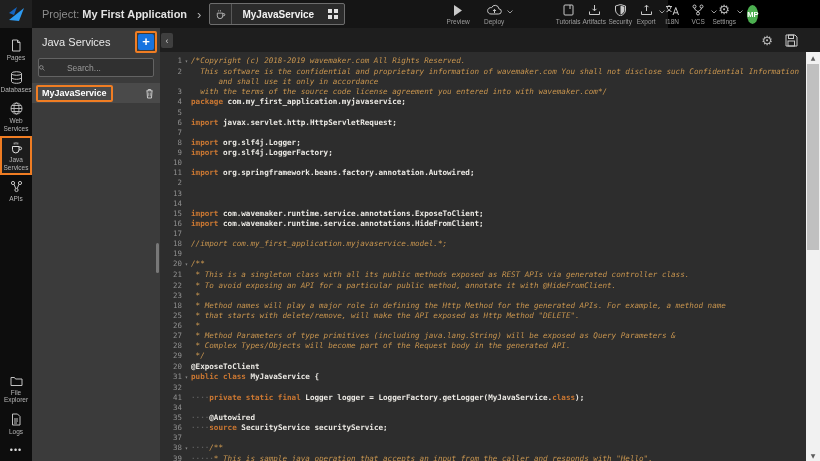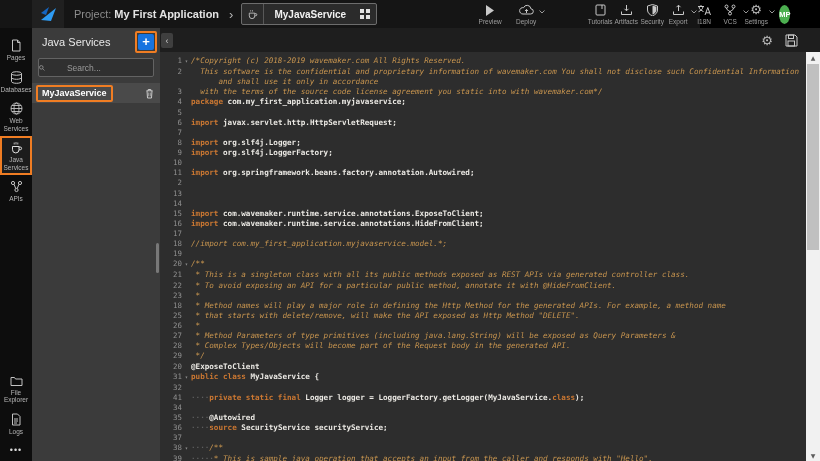--- a/index.html
+++ b/index.html
@@ -2,21 +2,21 @@
 <html><head>
 <meta charset="utf-8">
 <style>
   html,body{margin:0;padding:0;background:#000;}
   body{width:820px;height:461px;position:relative;overflow:hidden;
        font-family:"Liberation Sans",sans-serif;-webkit-font-smoothing:antialiased;}
   svg{display:block;}
 
   
   .topbar{position:absolute;left:0;top:0;width:668px;height:28px;background:#151515;
-          display:flex;align-items:center;z-index:5;padding-left:32px;}
+          display:flex;align-items:center;z-index:5;}
   .logo-box{width:32px;height:28px;background:#202020;display:flex;align-items:center;justify-content:center;flex:0 0 auto;}
   .project{margin-left:10px;font-size:11px;color:#8d8d8d;white-space:nowrap;}
   .project b{color:#e3e3e3;font-weight:bold;}
   .crumb-sep{color:#b5b5b5;font-size:13px;margin:0 8px 0 10px;}
   .svc-tab{display:flex;align-items:center;height:20px;border:1px solid #6d6d6d;border-radius:2px;background:#2b2b2b;}
   .svc-tab .cup{padding:0 5px;border-right:1px solid #585858;display:flex;align-items:center;height:100%;}
   .svc-tab .tlabel{font-size:10px;font-weight:bold;color:#f2f2f2;padding:0 14px 0 10px;}
   .svc-tab .grid{padding:0 6px 0 0;display:flex;align-items:center;}
   .tool{display:flex;flex-direction:column;align-items:center;justify-content:center;
         color:#b9b9b9;min-width:26px;cursor:pointer;position:relative;}
@@ -323,21 +323,21 @@
       </div>
       <div class="cl">
         <span class="gut">2</span>
         <span class="fold"> </span>
         <span class="txt"><span class="tc">  This software is the confidential and proprietary information of wavemaker.com You shall not disclose such Confidential Information
       and shall use it only in accordance</span></span>
       </div>
       <div class="cl">
         <span class="gut">3</span>
         <span class="fold"> </span>
-        <span class="txt"><span class="tc">  with the terms of the source code license agreement you static into with wavemaker.com*/</span></span>
+        <span class="txt"><span class="tc">  with the terms of the source code license agreement you entered into with wavemaker.com*/</span></span>
       </div>
       <div class="cl">
         <span class="gut">4</span>
         <span class="fold"> </span>
         <span class="txt"><span class="tk">package </span><span class="tp">com.my_first_application.myjavaservice;</span></span>
       </div>
       <div class="cl">
         <span class="gut">5</span>
         <span class="fold"> </span>
         <span class="txt"> </span>

